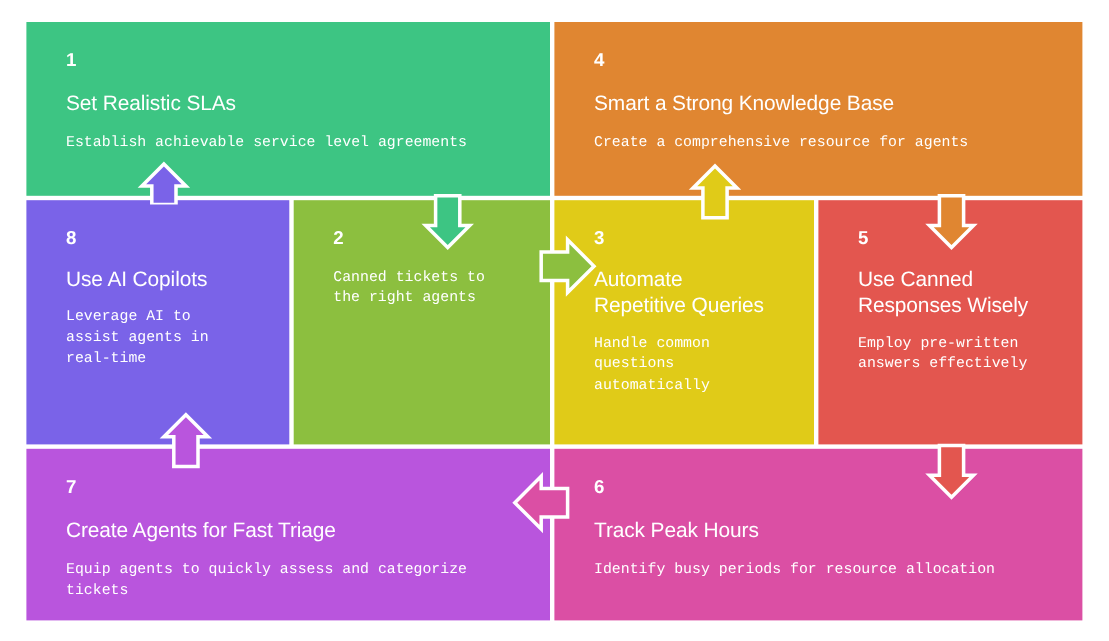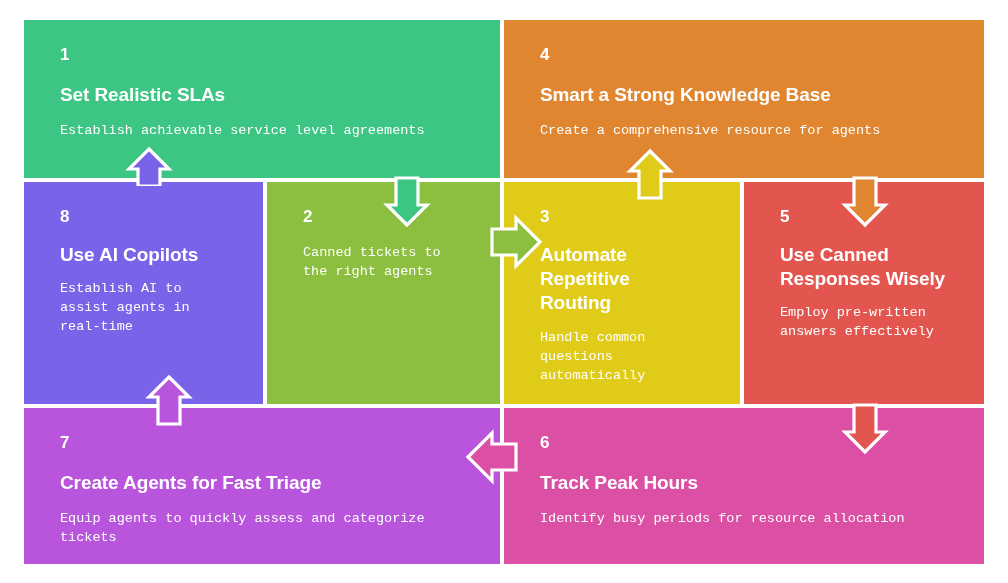--- a/index.html
+++ b/index.html
@@ -23,21 +23,21 @@
   .card .num{
     font-size:17px;
     font-weight:bold;
     color:#ffffff;
     line-height:1.1;
     margin:0 0 16px 0;
     letter-spacing:0.2px;
   }
   .card .title{
     font-size:19px;
-    font-weight:bold;
+    font-weight:normal;
     color:#ffffff;
     line-height:1.28;
     margin:0 0 12px 0;
     letter-spacing:-0.1px;
   }
   .card .desc{
     font-size:13.5px;
     font-weight:normal;
     color:#ffffff;
     line-height:1.42;
@@ -67,31 +67,31 @@
 
   <div class="card wide" style="left:480px;top:0px;width:480px;height:158px;background:#E08631;">
     <div class="num">4</div>
     <div class="title">Smart a Strong Knowledge Base</div>
     <div class="desc">Create a comprehensive resource for agents</div>
   </div>
 
   <div class="card" style="left:0px;top:162px;width:239px;height:222px;background:#7A63E8;">
     <div class="num">8</div>
     <div class="title">Use AI Copilots</div>
-    <div class="desc">Establish AI to assist agents in real-time</div>
+    <div class="desc">Leverage AI to assist agents in real-time</div>
   </div>
 
   <div class="card" style="left:243px;top:162px;width:233px;height:222px;background:#8CBF3F;">
     <div class="num">2</div>
     <div class="desc">Canned tickets to the right agents</div>
   </div>
 
   <div class="card" style="left:480px;top:162px;width:236px;height:222px;background:#E0CB18;">
     <div class="num">3</div>
-    <div class="title">Automate Repetitive Routing</div>
+    <div class="title">Automate Repetitive Queries</div>
     <div class="desc">Handle common questions automatically</div>
   </div>
 
   <div class="card" style="left:720px;top:162px;width:240px;height:222px;background:#E3564F;">
     <div class="num">5</div>
     <div class="title">Use Canned Responses Wisely</div>
     <div class="desc">Employ pre-written answers effectively</div>
   </div>
 
   <div class="card wide" style="left:0px;top:388px;width:476px;height:156px;background:#B955DD;">

